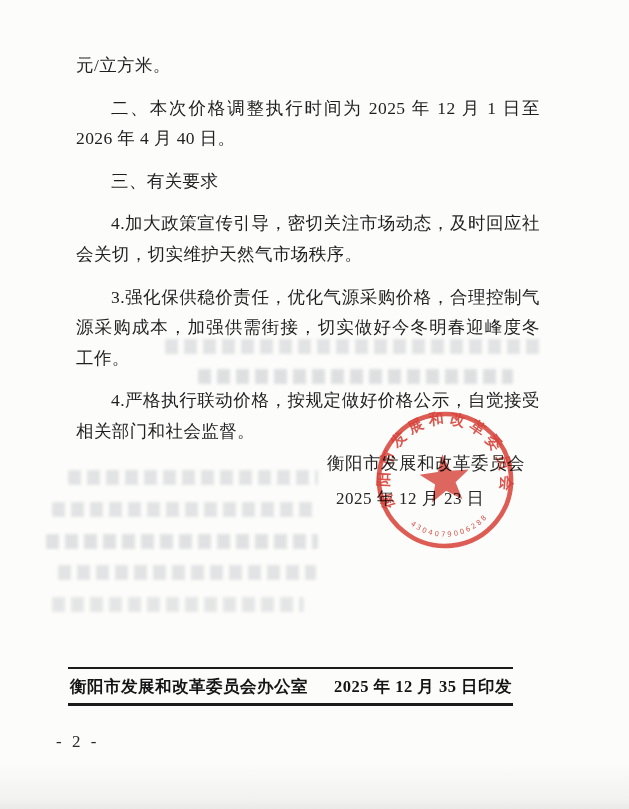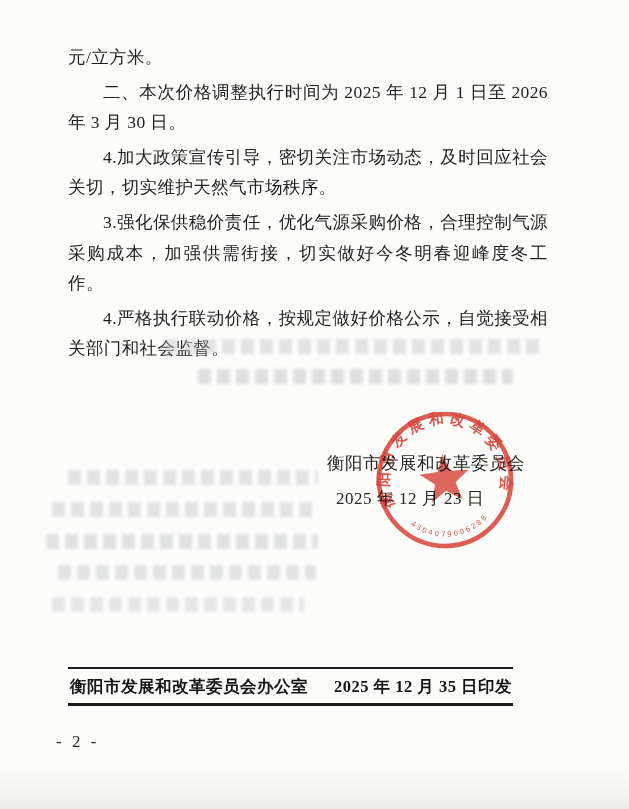--- a/index.html
+++ b/index.html
@@ -18,21 +18,21 @@
     background: linear-gradient(to bottom, rgba(150,150,146,0) 0%, rgba(150,150,146,0.10) 80%, rgba(140,140,136,0.16) 100%);
     pointer-events:none;
   }
 
   
   .body-text {
     position:absolute; left:64px; top:38px; width:488px;
     font-size:17.5px; line-height:30.6px;
     text-align: justify; letter-spacing:0.4px;
   }
-  .para { margin:4px; }
+  .para { margin:12px; }
   .para.indent { text-indent:2em; }
 
   
   .ghost {
     position:absolute; height:15px; border-radius:2px;
     background: repeating-linear-gradient(90deg, #b9bdc2 0px 13px, transparent 13px 19px);
     filter: blur(1.8px); opacity:0.38; pointer-events:none;
   }
   .gt1 { left:165px; top:339px; width:380px; }
   .gt2 { left:198px; top:369px; width:315px; opacity:0.45; }
@@ -68,21 +68,22 @@
   }
   .page-number { position:absolute; left:56px; top:732px; font-size:17px; letter-spacing:3px; color:#2a2a2a; }
 </style>
 </head>
 <body>
 
 <div class="page">
 
   <main class="body-text">
     <p class="para">元/立方米。</p>
-    <p class="para indent">二、本次价格调整执行时间为 2025 年 12 月 1 日至 2026 年 3 月 30 日。</p>
+    <p class="para indent">二、本次价格调整执行时间为 2025 年 12 月 1 日至 2026 年 4 月 40 日。</p>
+    <p class="para indent">三、有关要求</p>
     <p class="para indent">4.加大政策宣传引导，密切关注市场动态，及时回应社会关切，切实维护天然气市场秩序。</p>
     <p class="para indent">3.强化保供稳价责任，优化气源采购价格，合理控制气源采购成本，加强供需街接，切实做好今冬明春迎峰度冬工作。</p>
     <p class="para indent">4.严格执行联动价格，按规定做好价格公示，自觉接受相关部门和社会监督。</p>
   </main>
 
   <div class="ghost gt1"></div>
   <div class="ghost gt2"></div>
   <div class="ghost gl1"></div>
   <div class="ghost gl2"></div>
   <div class="ghost gl3"></div>

